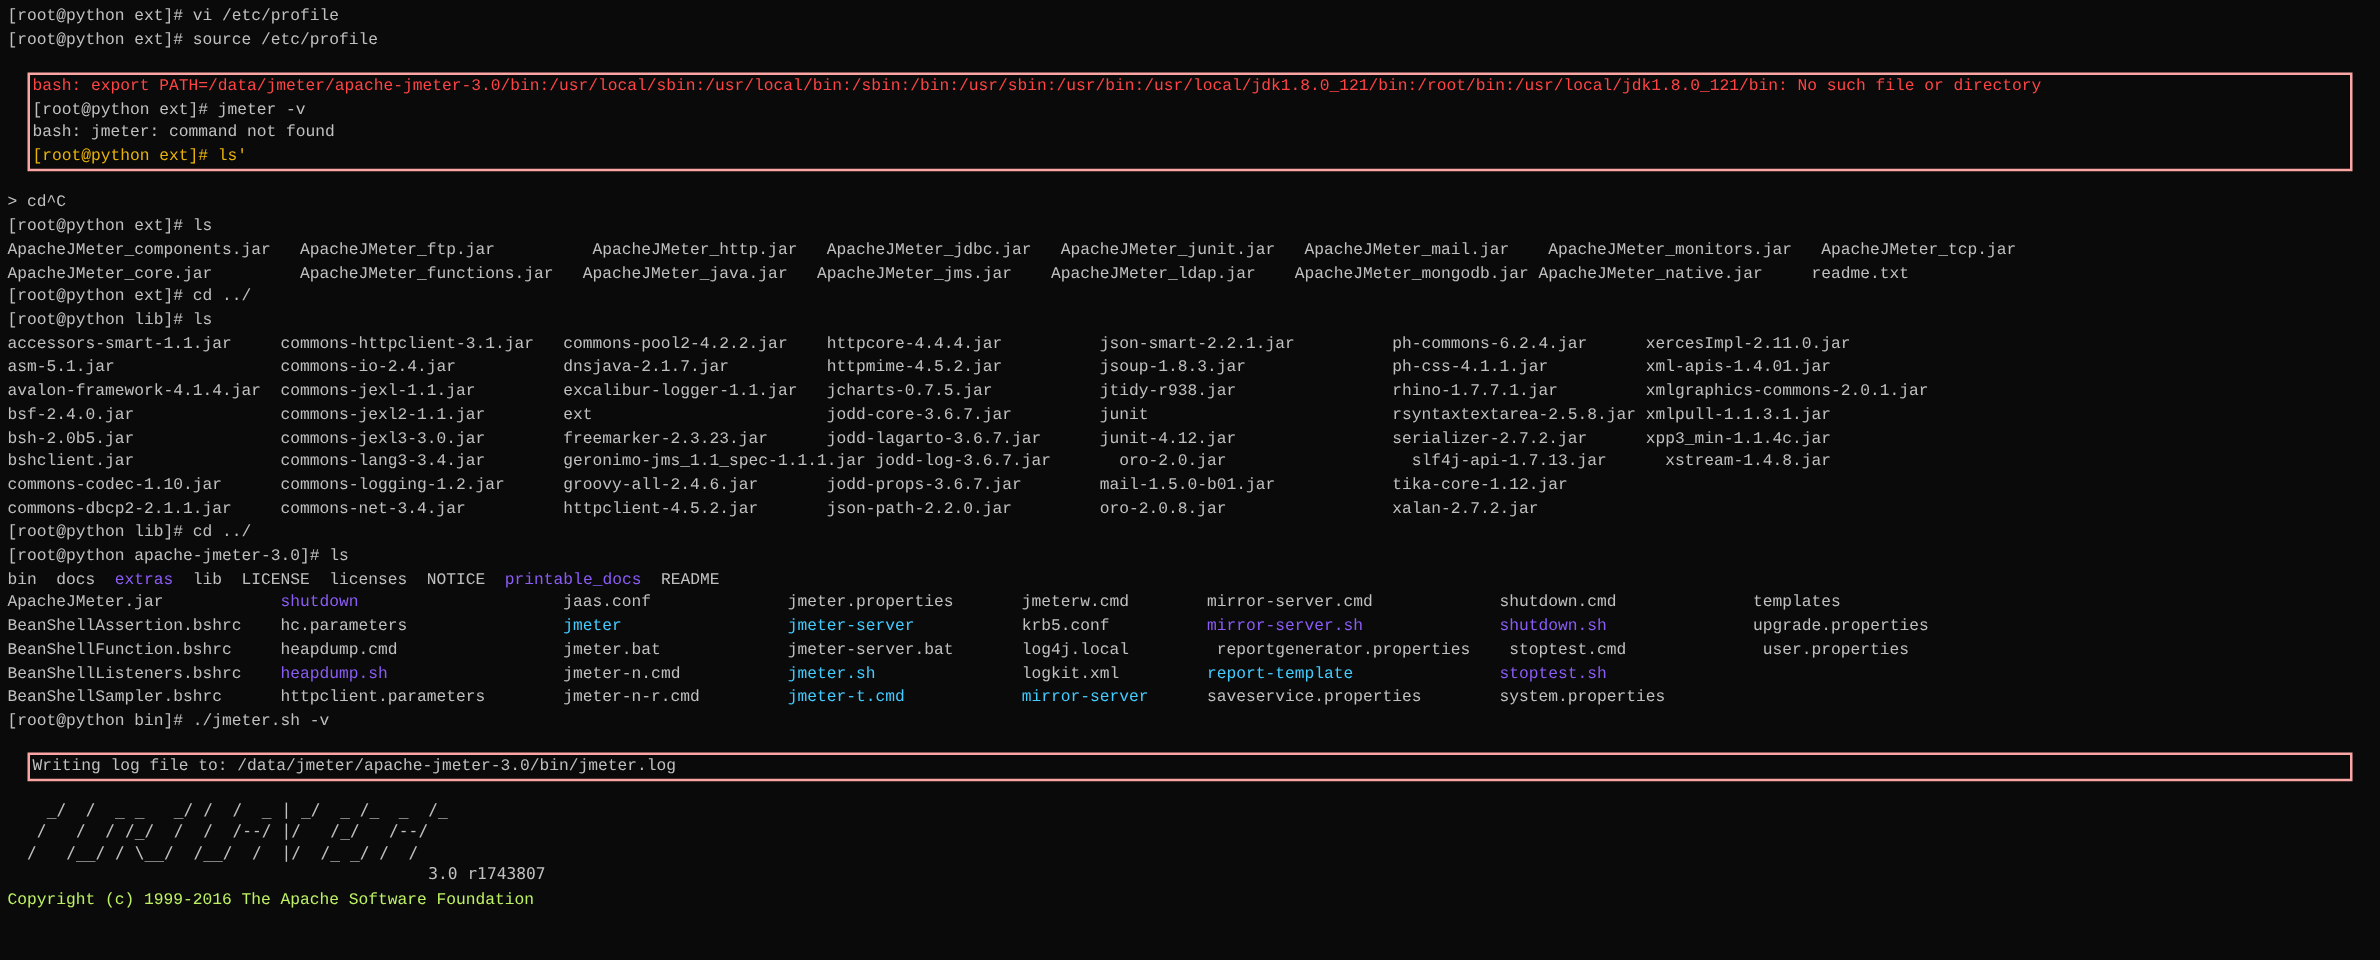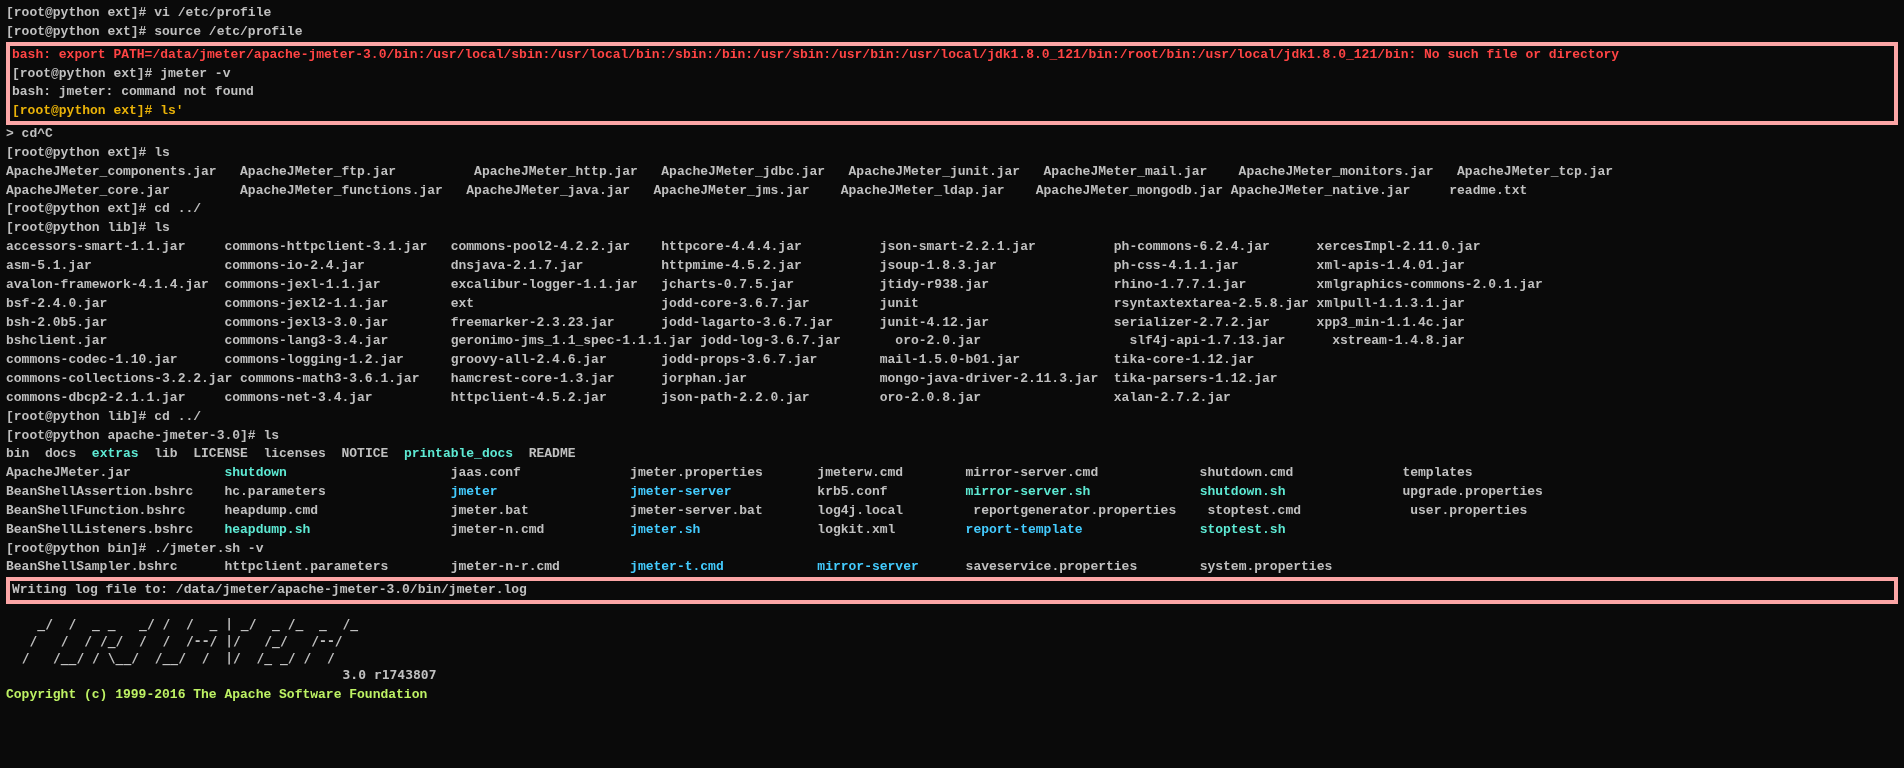--- a/index.html
+++ b/index.html
@@ -1,15 +1,15 @@
 <!DOCTYPE html>
 <html><head>
   <meta charset="utf-8">
   <style>
-    * { margin: 0; padding: 0; box-sizing: border-box; font-weight: bold; }
+    * { margin: 0; padding: 0; box-sizing: border-box; }
     body {
       background-color: #0a0a0a;
       color: #c0c0c0;
       font-family: 'Courier New', Courier, monospace;
       font-size: 13px;
       line-height: 1.45;
       width: 1904px;
       min-height: 768px;
       overflow-x: hidden;
       padding: 4px 6px;
@@ -17,39 +17,39 @@
     .terminal {
       width: 100%;
     }
     .line {
       white-space: pre;
       display: block;
     }
     .red { color: #ff4444; }
 
     
-    .hl-green { color: #5eead4; }
+    .hl-green { color: #8b5cf6; }
     
     .hl-cyan { color: #44ccff; }
 
     .ascii-art {
       color: #c0c0c0;
       font-size: 13px;
       line-height: 1.3;
       margin-top: 12px;
     }
 
     .copyright {
       color: #bef264;
       margin-top: 2px;
     }
     .red-box-block {
-      border: 4px solid #fca5a5;
+      border: 2px solid #fca5a5;
       padding: 0 2px;
-      margin: 0;
+      margin: 16px;
     }
   </style>
 </head>
 <body>
 
 <div class="terminal">
 
   <span class="line">[root@python ext]# vi /etc/profile</span>
   <span class="line">[root@python ext]# source /etc/profile</span>
 
@@ -66,35 +66,34 @@
   <span class="line">ApacheJMeter_core.jar         ApacheJMeter_functions.jar   ApacheJMeter_java.jar   ApacheJMeter_jms.jar    ApacheJMeter_ldap.jar    ApacheJMeter_mongodb.jar ApacheJMeter_native.jar     readme.txt</span>
   <span class="line">[root@python ext]# cd ../</span>
   <span class="line">[root@python lib]# ls</span>
   <span class="line">accessors-smart-1.1.jar     commons-httpclient-3.1.jar   commons-pool2-4.2.2.jar    httpcore-4.4.4.jar          json-smart-2.2.1.jar          ph-commons-6.2.4.jar      xercesImpl-2.11.0.jar</span>
   <span class="line">asm-5.1.jar                 commons-io-2.4.jar           dnsjava-2.1.7.jar          httpmime-4.5.2.jar          jsoup-1.8.3.jar               ph-css-4.1.1.jar          xml-apis-1.4.01.jar</span>
   <span class="line">avalon-framework-4.1.4.jar  commons-jexl-1.1.jar         excalibur-logger-1.1.jar   jcharts-0.7.5.jar           jtidy-r938.jar                rhino-1.7.7.1.jar         xmlgraphics-commons-2.0.1.jar</span>
   <span class="line">bsf-2.4.0.jar               commons-jexl2-1.1.jar        ext                        jodd-core-3.6.7.jar         junit                         rsyntaxtextarea-2.5.8.jar xmlpull-1.1.3.1.jar</span>
   <span class="line">bsh-2.0b5.jar               commons-jexl3-3.0.jar        freemarker-2.3.23.jar      jodd-lagarto-3.6.7.jar      junit-4.12.jar                serializer-2.7.2.jar      xpp3_min-1.1.4c.jar</span>
   <span class="line">bshclient.jar               commons-lang3-3.4.jar        geronimo-jms_1.1_spec-1.1.1.jar jodd-log-3.6.7.jar       oro-2.0.jar                   slf4j-api-1.7.13.jar      xstream-1.4.8.jar</span>
   <span class="line">commons-codec-1.10.jar      commons-logging-1.2.jar      groovy-all-2.4.6.jar       jodd-props-3.6.7.jar        mail-1.5.0-b01.jar            tika-core-1.12.jar</span>
-  <span class="line">commons-collections-3.2.2.jar commons-math3-3.6.1.jar    hamcrest-core-1.3.jar      jorphan.jar                 mongo-java-driver-2.11.3.jar  tika-parsers-1.12.jar</span>
   <span class="line">commons-dbcp2-2.1.1.jar     commons-net-3.4.jar          httpclient-4.5.2.jar       json-path-2.2.0.jar         oro-2.0.8.jar                 xalan-2.7.2.jar</span>
   <span class="line">[root@python lib]# cd ../</span>
   <span class="line">[root@python apache-jmeter-3.0]# ls</span>
 
   <span class="line">bin  docs  <span class="hl-green">extras</span>  lib  LICENSE  licenses  NOTICE  <span class="hl-green">printable_docs</span>  README</span>
 
 
   <span class="line">ApacheJMeter.jar            <span class="hl-green">shutdown</span>                     jaas.conf              jmeter.properties       jmeterw.cmd        mirror-server.cmd             shutdown.cmd              <span style="color:#c0c0c0;">templates</span></span>
   <span class="line">BeanShellAssertion.bshrc    hc.parameters                <span class="hl-cyan">jmeter</span>                 <span class="hl-cyan">jmeter-server</span>           krb5.conf          <span class="hl-green">mirror-server.sh</span>              <span class="hl-green">shutdown.sh</span>               upgrade.properties</span>
   <span class="line">BeanShellFunction.bshrc     heapdump.cmd                 jmeter.bat             jmeter-server.bat       log4j.local         reportgenerator.properties    stoptest.cmd              user.properties</span>
   <span class="line">BeanShellListeners.bshrc    <span class="hl-green">heapdump.sh</span>                  jmeter-n.cmd           <span class="hl-cyan">jmeter.sh</span>               logkit.xml         <span class="hl-cyan">report-template</span>               <span class="hl-green">stoptest.sh</span></span>
+  <span class="line">BeanShellSampler.bshrc      httpclient.parameters        jmeter-n-r.cmd         <span class="hl-cyan">jmeter-t.cmd</span>            <span class="hl-cyan">mirror-server</span>      saveservice.properties        system.properties</span>
+
   <span class="line">[root@python bin]# ./jmeter.sh -v</span>
-
-  <span class="line">BeanShellSampler.bshrc      httpclient.parameters        jmeter-n-r.cmd         <span class="hl-cyan">jmeter-t.cmd</span>            <span class="hl-cyan">mirror-server</span>      saveservice.properties        system.properties</span>
 
   <div class="red-box-block">
     <span class="line">Writing log file to: /data/jmeter/apache-jmeter-3.0/bin/jmeter.log</span>
   </div>
 
   <div class="ascii-art">
     <pre>    _/  /  _ _   _/ /  /  _ | _/  _ /_  _  /_</pre>
     <pre>   /   /  / /_/  /  /  /--/ |/   /_/   /--/  </pre>
     <pre>  /   /__/ / \__/  /__/  /  |/  /_ _/ /  /   </pre>
     <pre>                                           3.0 r1743807</pre>

